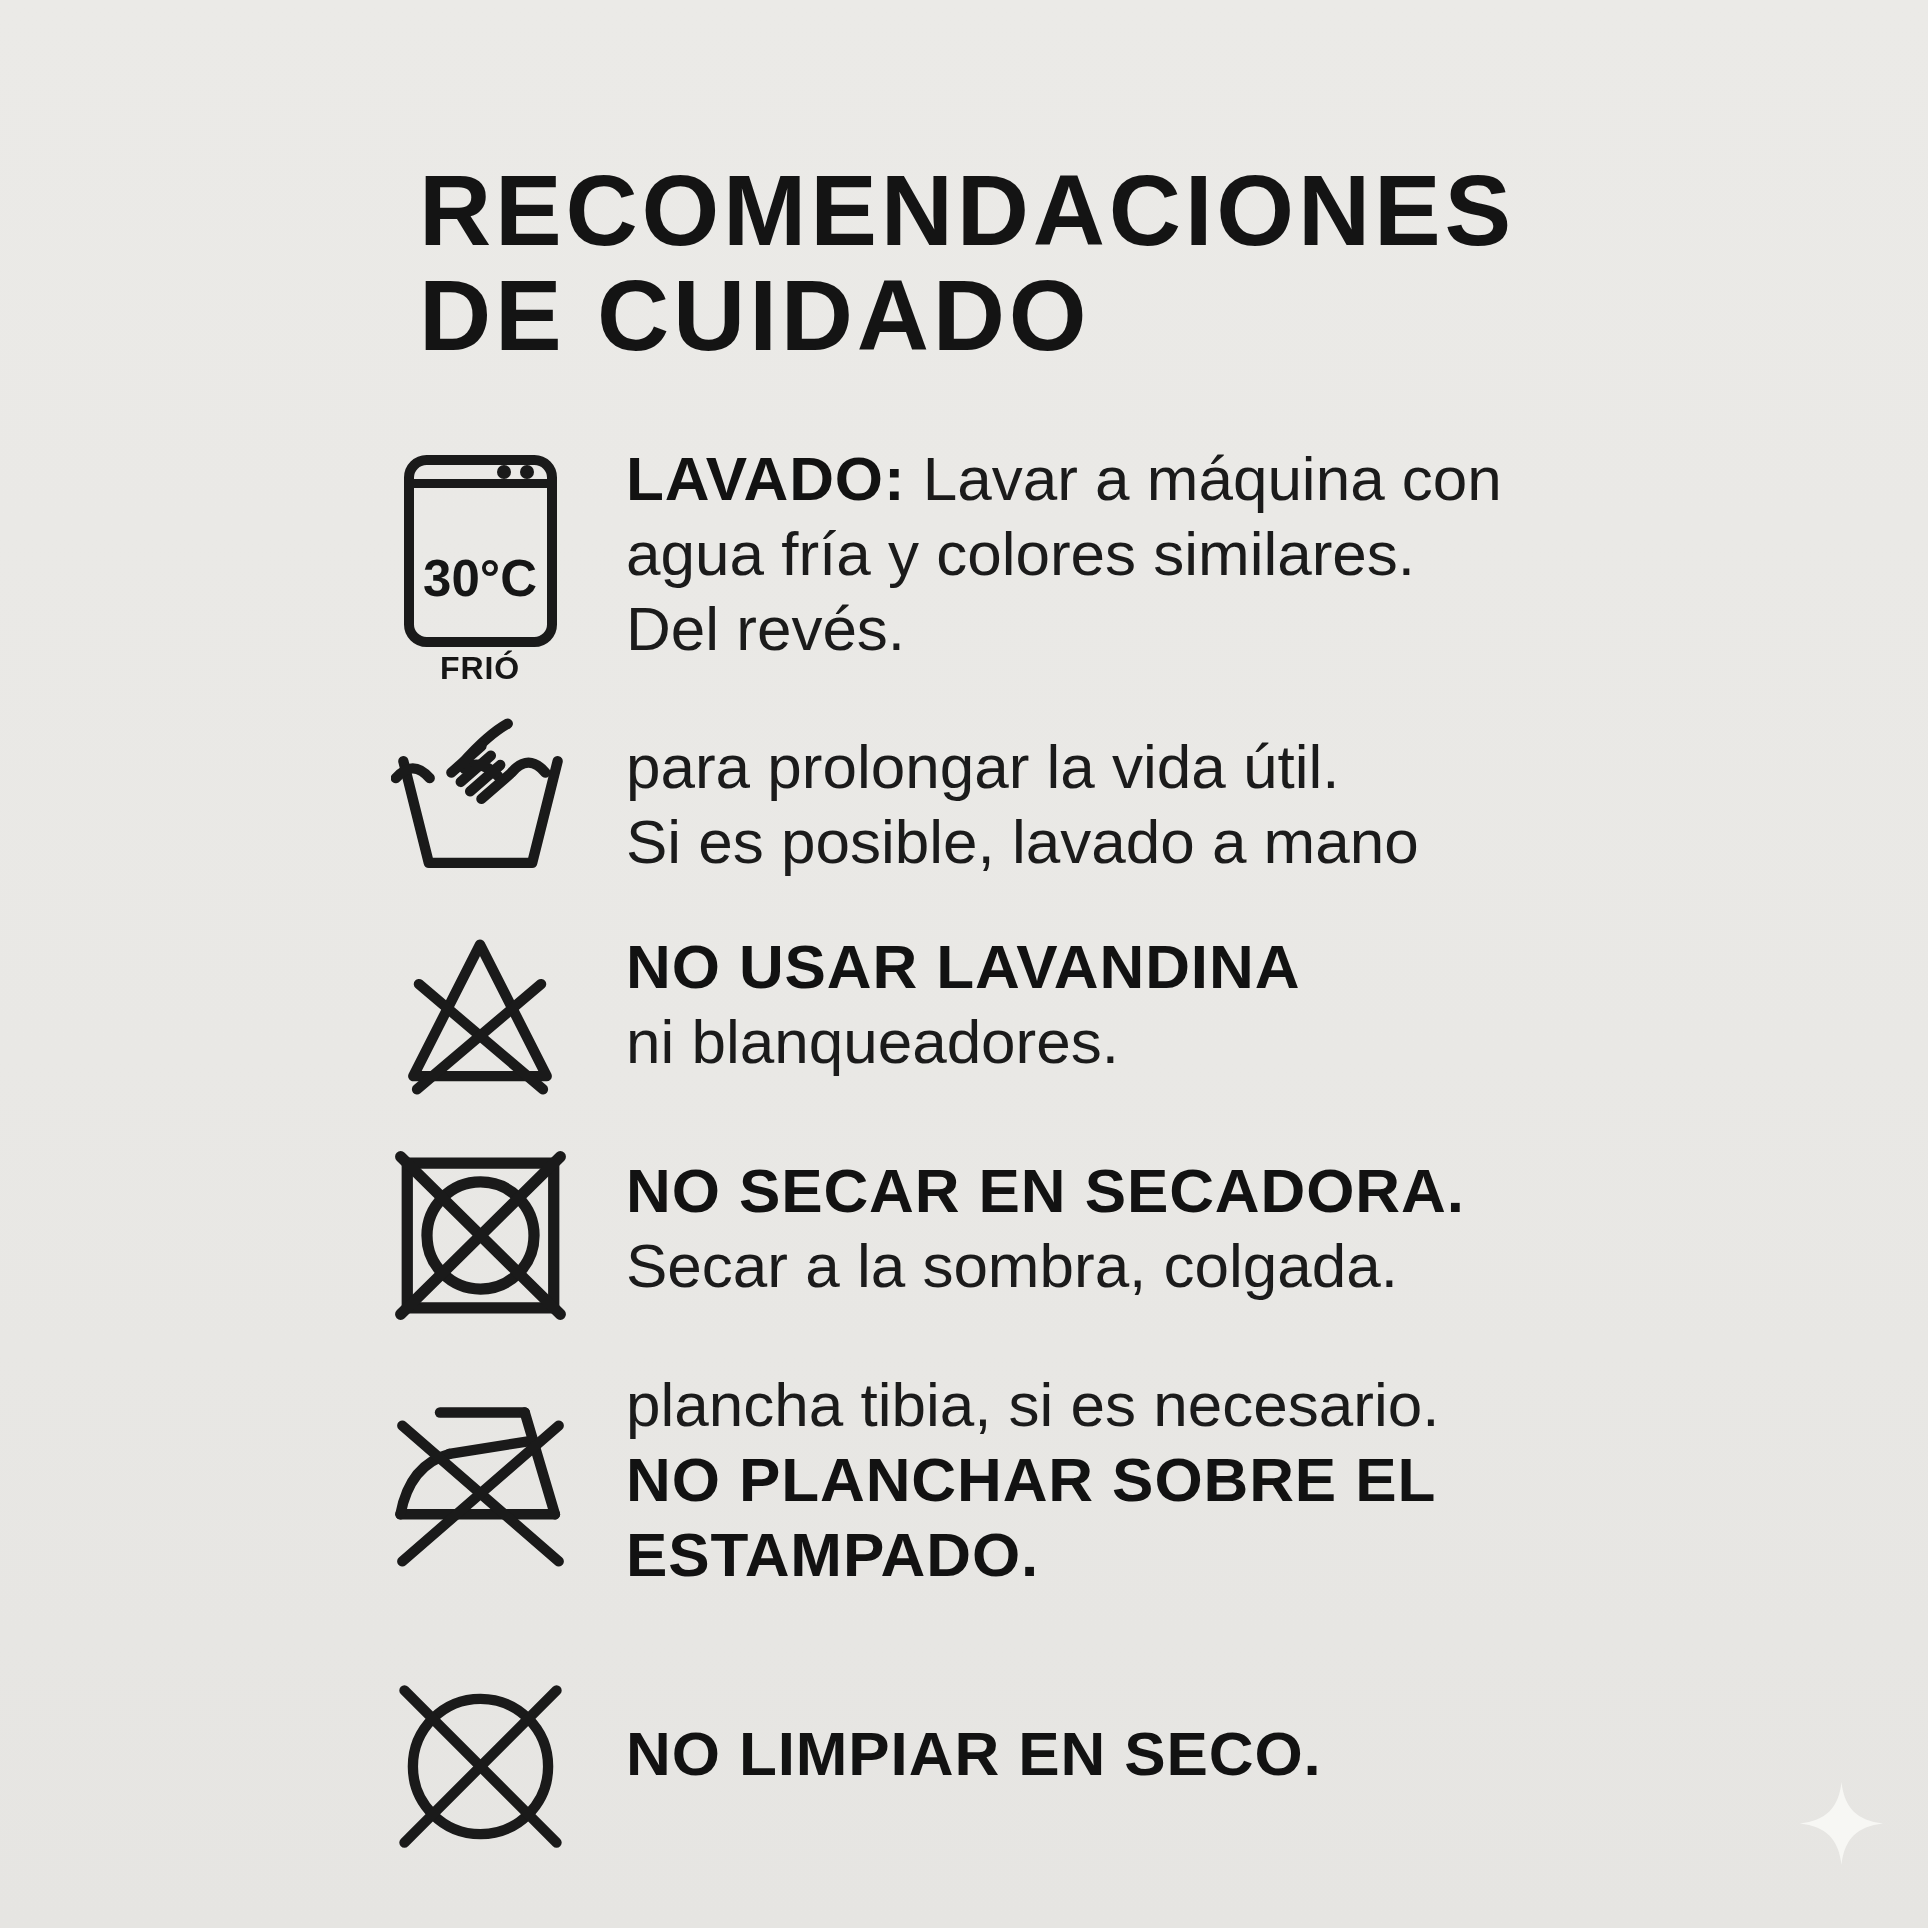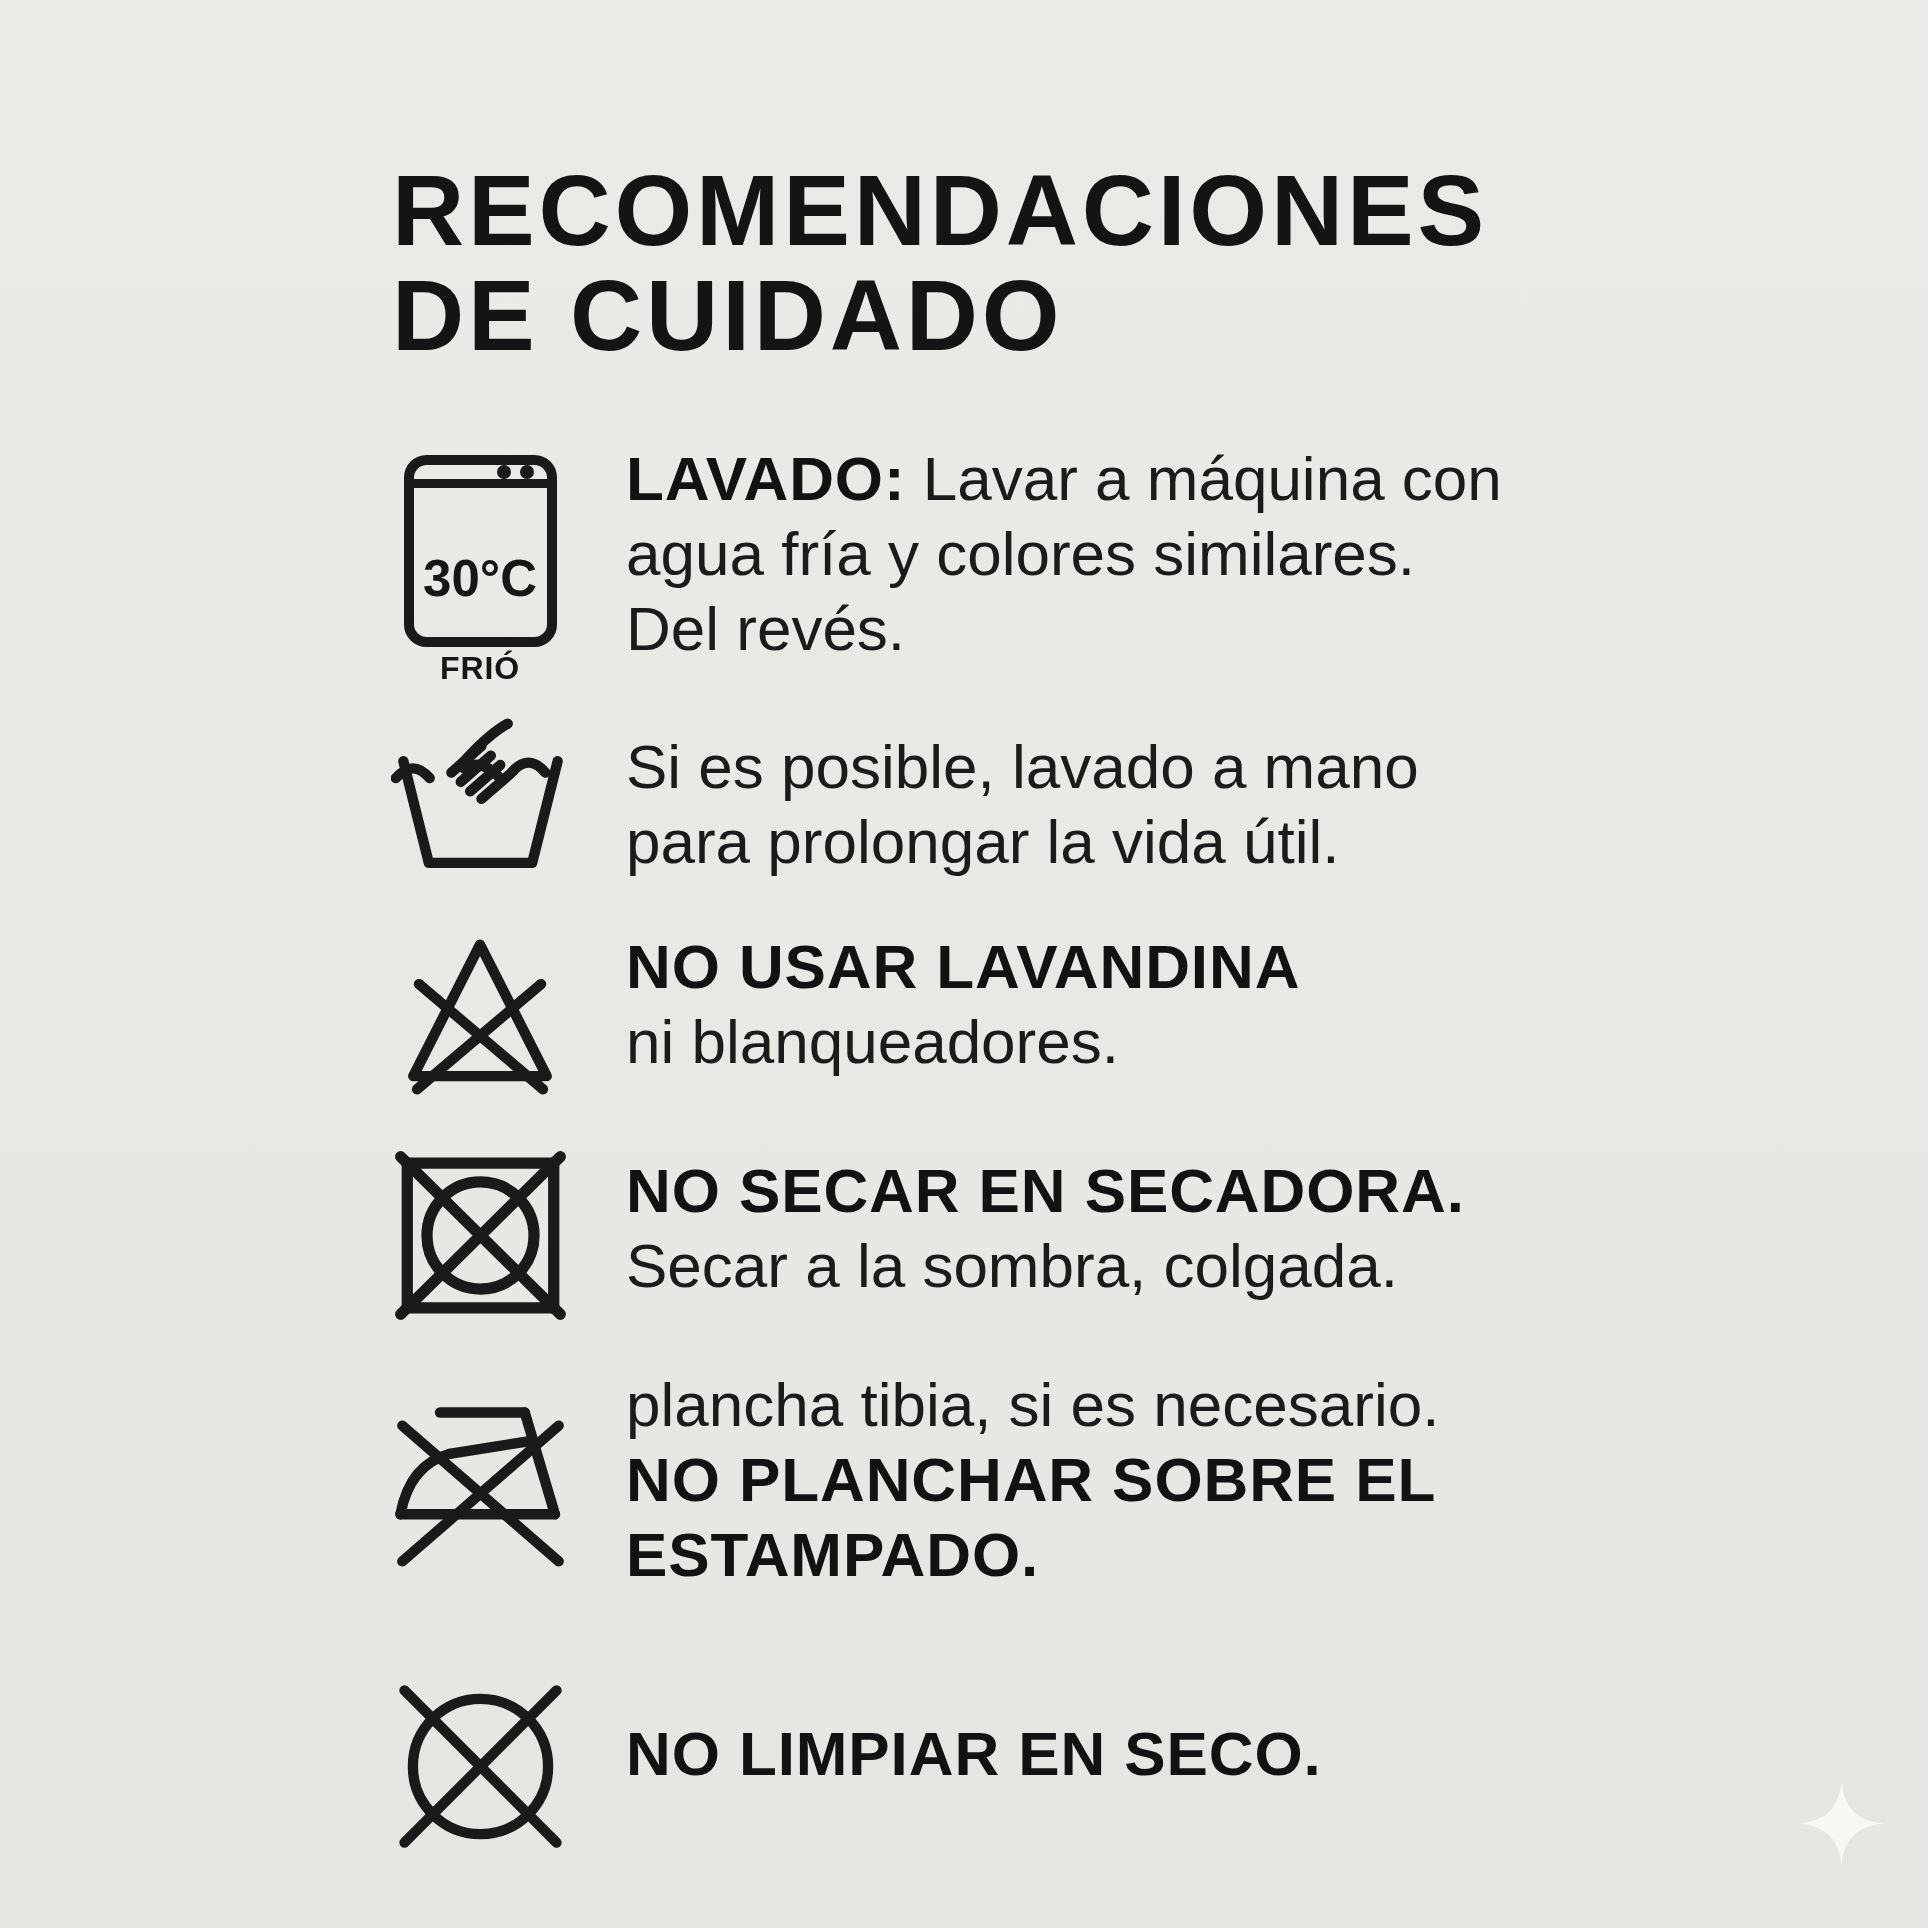--- a/index.html
+++ b/index.html
@@ -9,21 +9,21 @@
     font-family:"Liberation Sans", sans-serif;
     overflow:hidden;
   }
   .canvas{
     position:relative;
     width:1928px;height:1928px;
     background:linear-gradient(180deg,#ebeae7 0%,#e9e8e5 55%,#e6e5e2 100%);
   }
   .title{
     position:absolute;
-    left:392px;top:158px;
+    left:419px;top:158px;
     font-size:100px;
     font-weight:bold;
     line-height:105px;
     letter-spacing:3.8px;
     color:#141414;
     margin:0;
   }
   .row{position:absolute;left:0;width:1928px;height:0;}
   .icon-wrap{
     position:absolute;left:386px;width:188px;
@@ -103,22 +103,22 @@
         <path d="M128 58 C 140 44 152 44 164 58"></path>
         <path d="M124 6 C 106 16 92 30 76 48"></path>
         <path d="M114 62 C 102 50 90 46 78 54"></path>
         <path d="M96 30 L64 58"></path>
         <path d="M106 40 L74 68"></path>
         <path d="M116 50 L84 78"></path>
         <path d="M126 60 L96 86"></path>
       </svg>
     </div>
     <div class="text-wrap">
+      <div class="line"><span class="seg">para prolongar la vida útil.</span></div>
       <div class="line"><span class="seg">Si es posible, lavado a mano</span></div>
-      <div class="line"><span class="seg">para prolongar la vida útil.</span></div>
     </div>
   </div>
 
   <div class="row r3">
     <div class="icon-wrap">
       <svg class="care" width="156" height="162" viewBox="0 0 166 172" fill="none" stroke="#1a1a1a" stroke-width="11" stroke-linecap="round" stroke-linejoin="round">
         <path d="M83 10 L12 150 L154 150 Z"></path>
         <path d="M18 52 L150 164"></path>
         <path d="M148 52 L16 164"></path>
       </svg>

